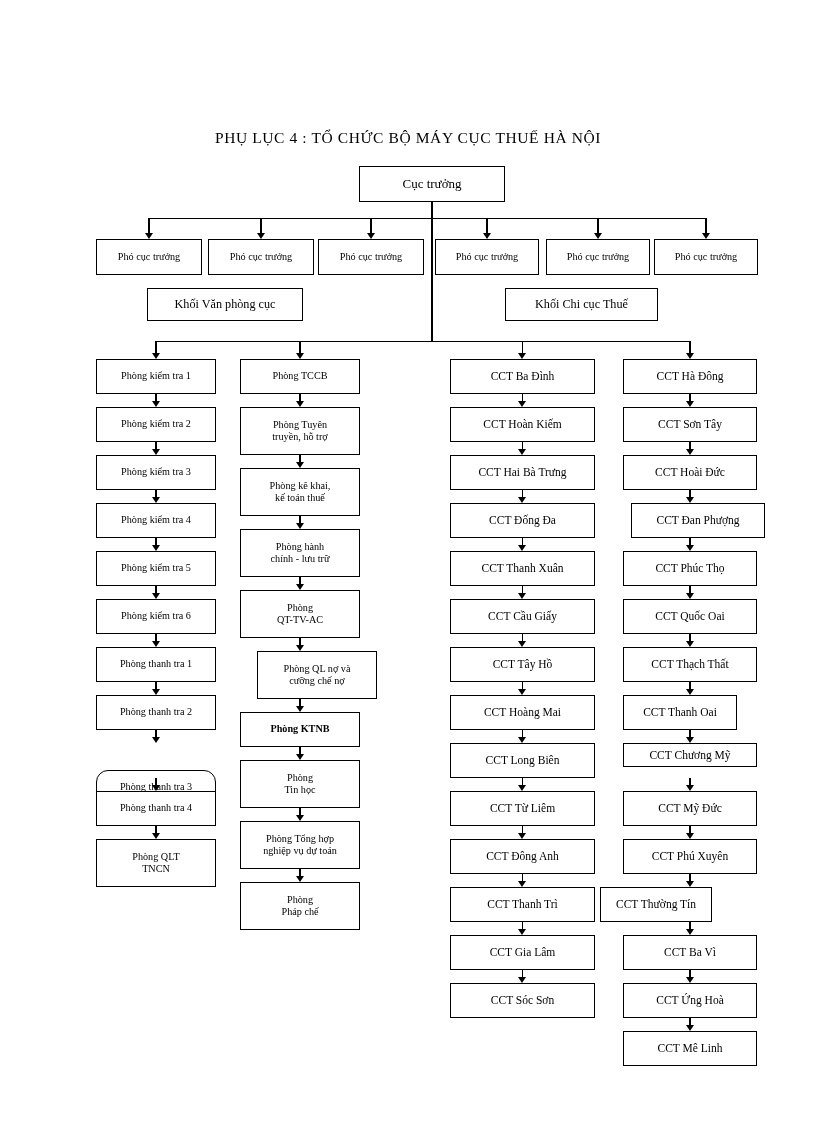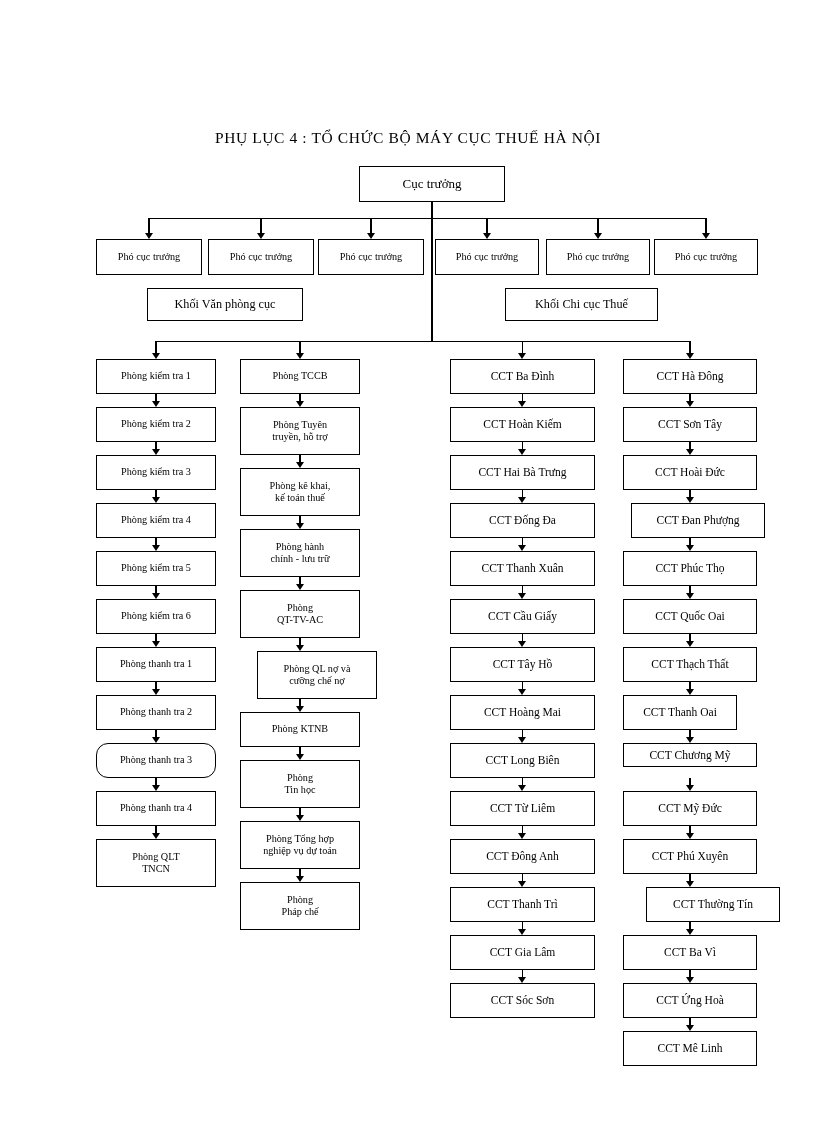--- a/index.html
+++ b/index.html
@@ -166,21 +166,21 @@
       <div class="node small" style="left: 96px; top: 647px; width: 120px; height: 35px;">
         <span class="lines">
           <span>Phòng thanh tra 1</span>
         </span>
       </div>
       <div class="node small" style="left: 96px; top: 695px; width: 120px; height: 35px;">
         <span class="lines">
           <span>Phòng thanh tra 2</span>
         </span>
       </div>
-      <div class="node small" style="left: 96px; top: 743px; width: 120px; height: 35px; border-radius: 12px;">
+      <div class="node small" style="left: 96px; top: 770px; width: 120px; height: 35px; border-radius: 12px;">
         <span class="lines">
           <span>Phòng thanh tra 3</span>
         </span>
       </div>
       <div class="node small" style="left: 96px; top: 791px; width: 120px; height: 35px;">
         <span class="lines">
           <span>Phòng thanh tra 4</span>
         </span>
       </div>
       <div class="node small" style="left: 96px; top: 839px; width: 120px; height: 48px;">
@@ -217,21 +217,21 @@
           <span>Phòng</span>
           <span>QT-TV-AC</span>
         </span>
       </div>
       <div class="node small" style="left: 257px; top: 651px; width: 120px; height: 48px;">
         <span class="lines">
           <span>Phòng QL nợ và</span>
           <span>cưỡng chế nợ</span>
         </span>
       </div>
-      <div class="node small" style="left: 240px; top: 712px; width: 120px; height: 35px;">
+      <div class="node small" style="left: 240px; top: 712px; width: 120px; height: 35px; font-weight: bold;">
         <span class="lines">
           <span>Phòng KTNB</span>
         </span>
       </div>
       <div class="node small" style="left: 240px; top: 760px; width: 120px; height: 48px;">
         <span class="lines">
           <span>Phòng</span>
           <span>Tin học</span>
         </span>
       </div>
@@ -365,21 +365,21 @@
       <div class="node" style="left: 623px; top: 791px; width: 134px; height: 35px;">
         <span class="lines">
           <span>CCT  Mỹ Đức</span>
         </span>
       </div>
       <div class="node" style="left: 623px; top: 839px; width: 134px; height: 35px;">
         <span class="lines">
           <span>CCT  Phú Xuyên</span>
         </span>
       </div>
-      <div class="node" style="left: 646px; top: 887px; width: 134px; height: 35px;">
+      <div class="node" style="left: 600px; top: 887px; width: 112px; height: 35px;">
         <span class="lines">
           <span>CCT  Thường Tín</span>
         </span>
       </div>
       <div class="node" style="left: 623px; top: 935px; width: 134px; height: 35px;">
         <span class="lines">
           <span>CCT  Ba Vì</span>
         </span>
       </div>
       <div class="node" style="left: 623px; top: 983px; width: 134px; height: 35px;">

